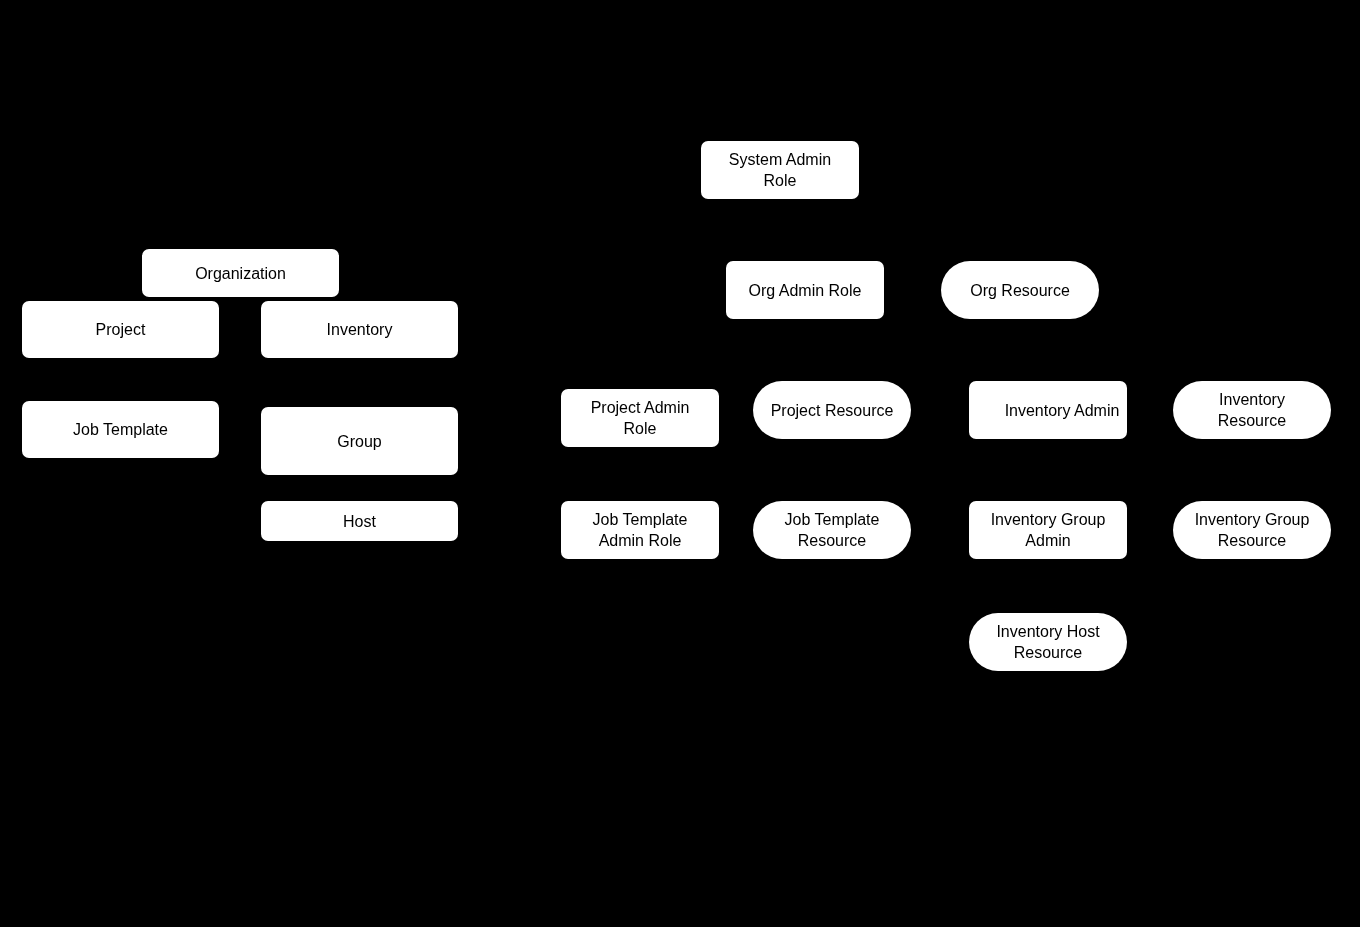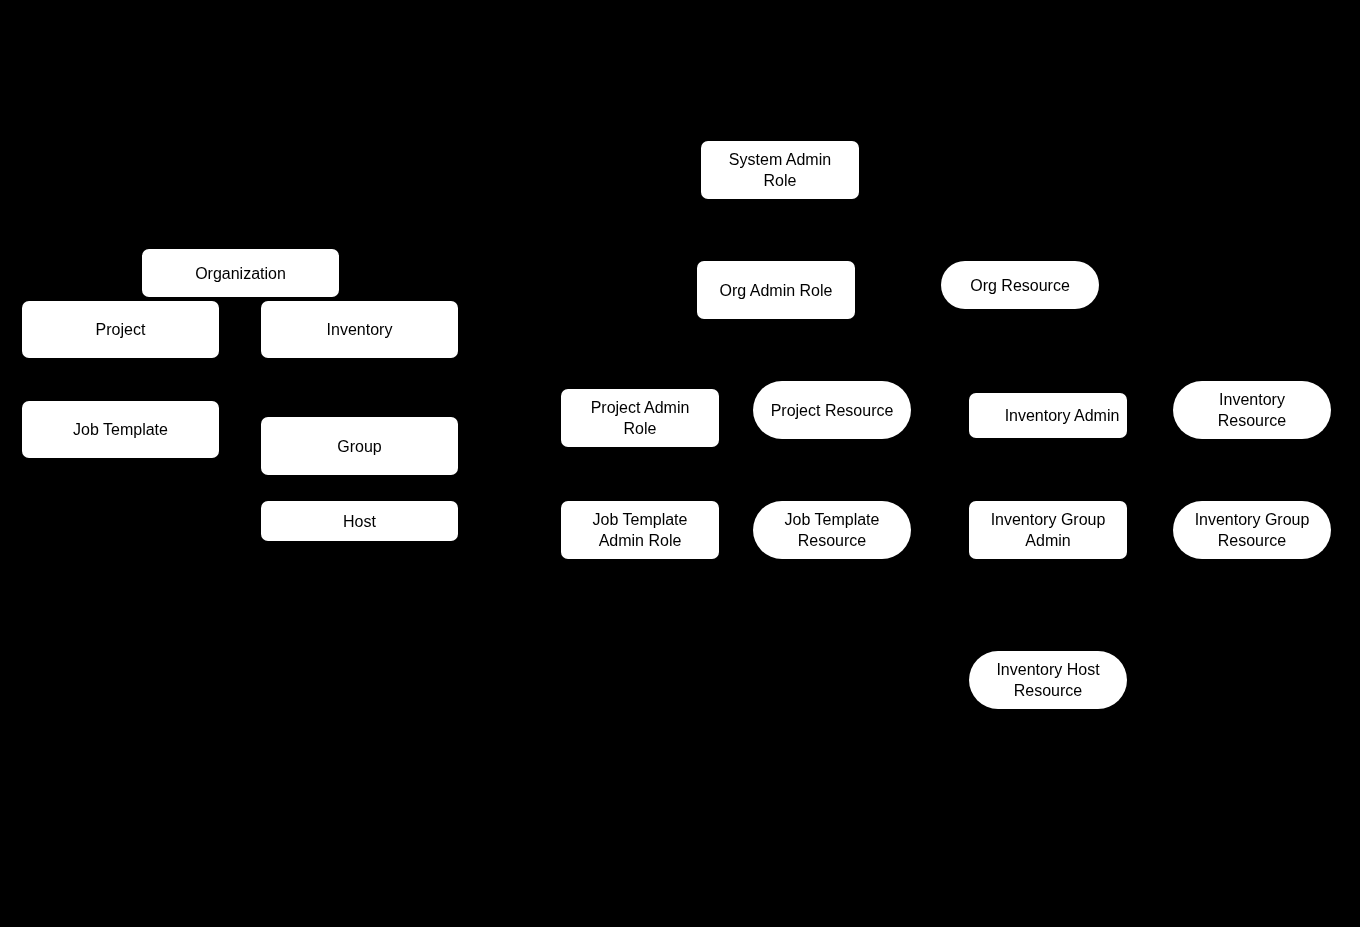--- a/index.html
+++ b/index.html
@@ -41,36 +41,36 @@
     padding: 0 4px;
   }
   .rect { border-radius: 7px; }
   .pill { border-radius: 29px; }
 
   
   #n-organization           { left: 142px;  top: 202px; width: 197px; height: 48px; margin-top: 47px; }
   #n-project                { left: 22px;   top: 301px; width: 197px; height: 57px; }
   #n-inventory              { left: 261px;  top: 301px; width: 197px; height: 57px; }
   #n-job-template           { left: 22px;   top: 401px; width: 197px; height: 57px; }
-  #n-group                  { left: 261px;  top: 417px; width: 197px; height: 58px; }
+  #n-group                  { left: 261px;  top: 407px; width: 197px; height: 68px; }
   #n-host                   { left: 261px;  top: 501px; width: 197px; height: 40px; }
 
   
   #n-system-admin-role        { left: 701px;  top: 141px; width: 158px; height: 58px; }
-  #n-org-admin-role           { left: 697px;  top: 261px; width: 158px; height: 58px; }
-  #n-org-resource             { left: 941px;  top: 261px; width: 158px; height: 48px; text-align: right; }
+  #n-org-admin-role           { left: 726px;  top: 261px; width: 158px; height: 58px; }
+  #n-org-resource             { left: 941px;  top: 261px; width: 158px; height: 58px; text-align: right; }
   #n-project-admin-role       { left: 561px;  top: 389px; width: 158px; height: 58px; }
   #n-project-resource         { left: 753px;  top: 381px; width: 158px; height: 58px; text-align: right; }
-  #n-inventory-admin          { left: 969px;  top: 393px; width: 158px; height: 45px; padding-left: 28px; }
+  #n-inventory-admin          { left: 969px;  top: 381px; width: 158px; height: 58px; padding-left: 28px; }
   #n-inventory-resource       { left: 1173px; top: 381px; width: 158px; height: 58px; }
   #n-job-template-admin-role  { left: 561px;  top: 501px; width: 158px; height: 58px; }
   #n-job-template-resource    { left: 753px;  top: 501px; width: 158px; height: 58px; }
   #n-inventory-group-admin    { left: 969px;  top: 501px; width: 158px; height: 58px; }
   #n-inventory-group-resource { left: 1173px; top: 501px; width: 158px; height: 58px; }
-  #n-inventory-host-resource  { left: 969px;  top: 651px; width: 158px; height: 58px; }
+  #n-inventory-host-resource  { left: 969px;  top: 613px; width: 158px; height: 58px; }
 </style>
 </head>
 <body>
 
 <div class="diagram">
 
   <div class="node rect" id="n-organization">
     <span class="lbl">Organization</span>
   </div>
   <div class="node rect" id="n-project">

